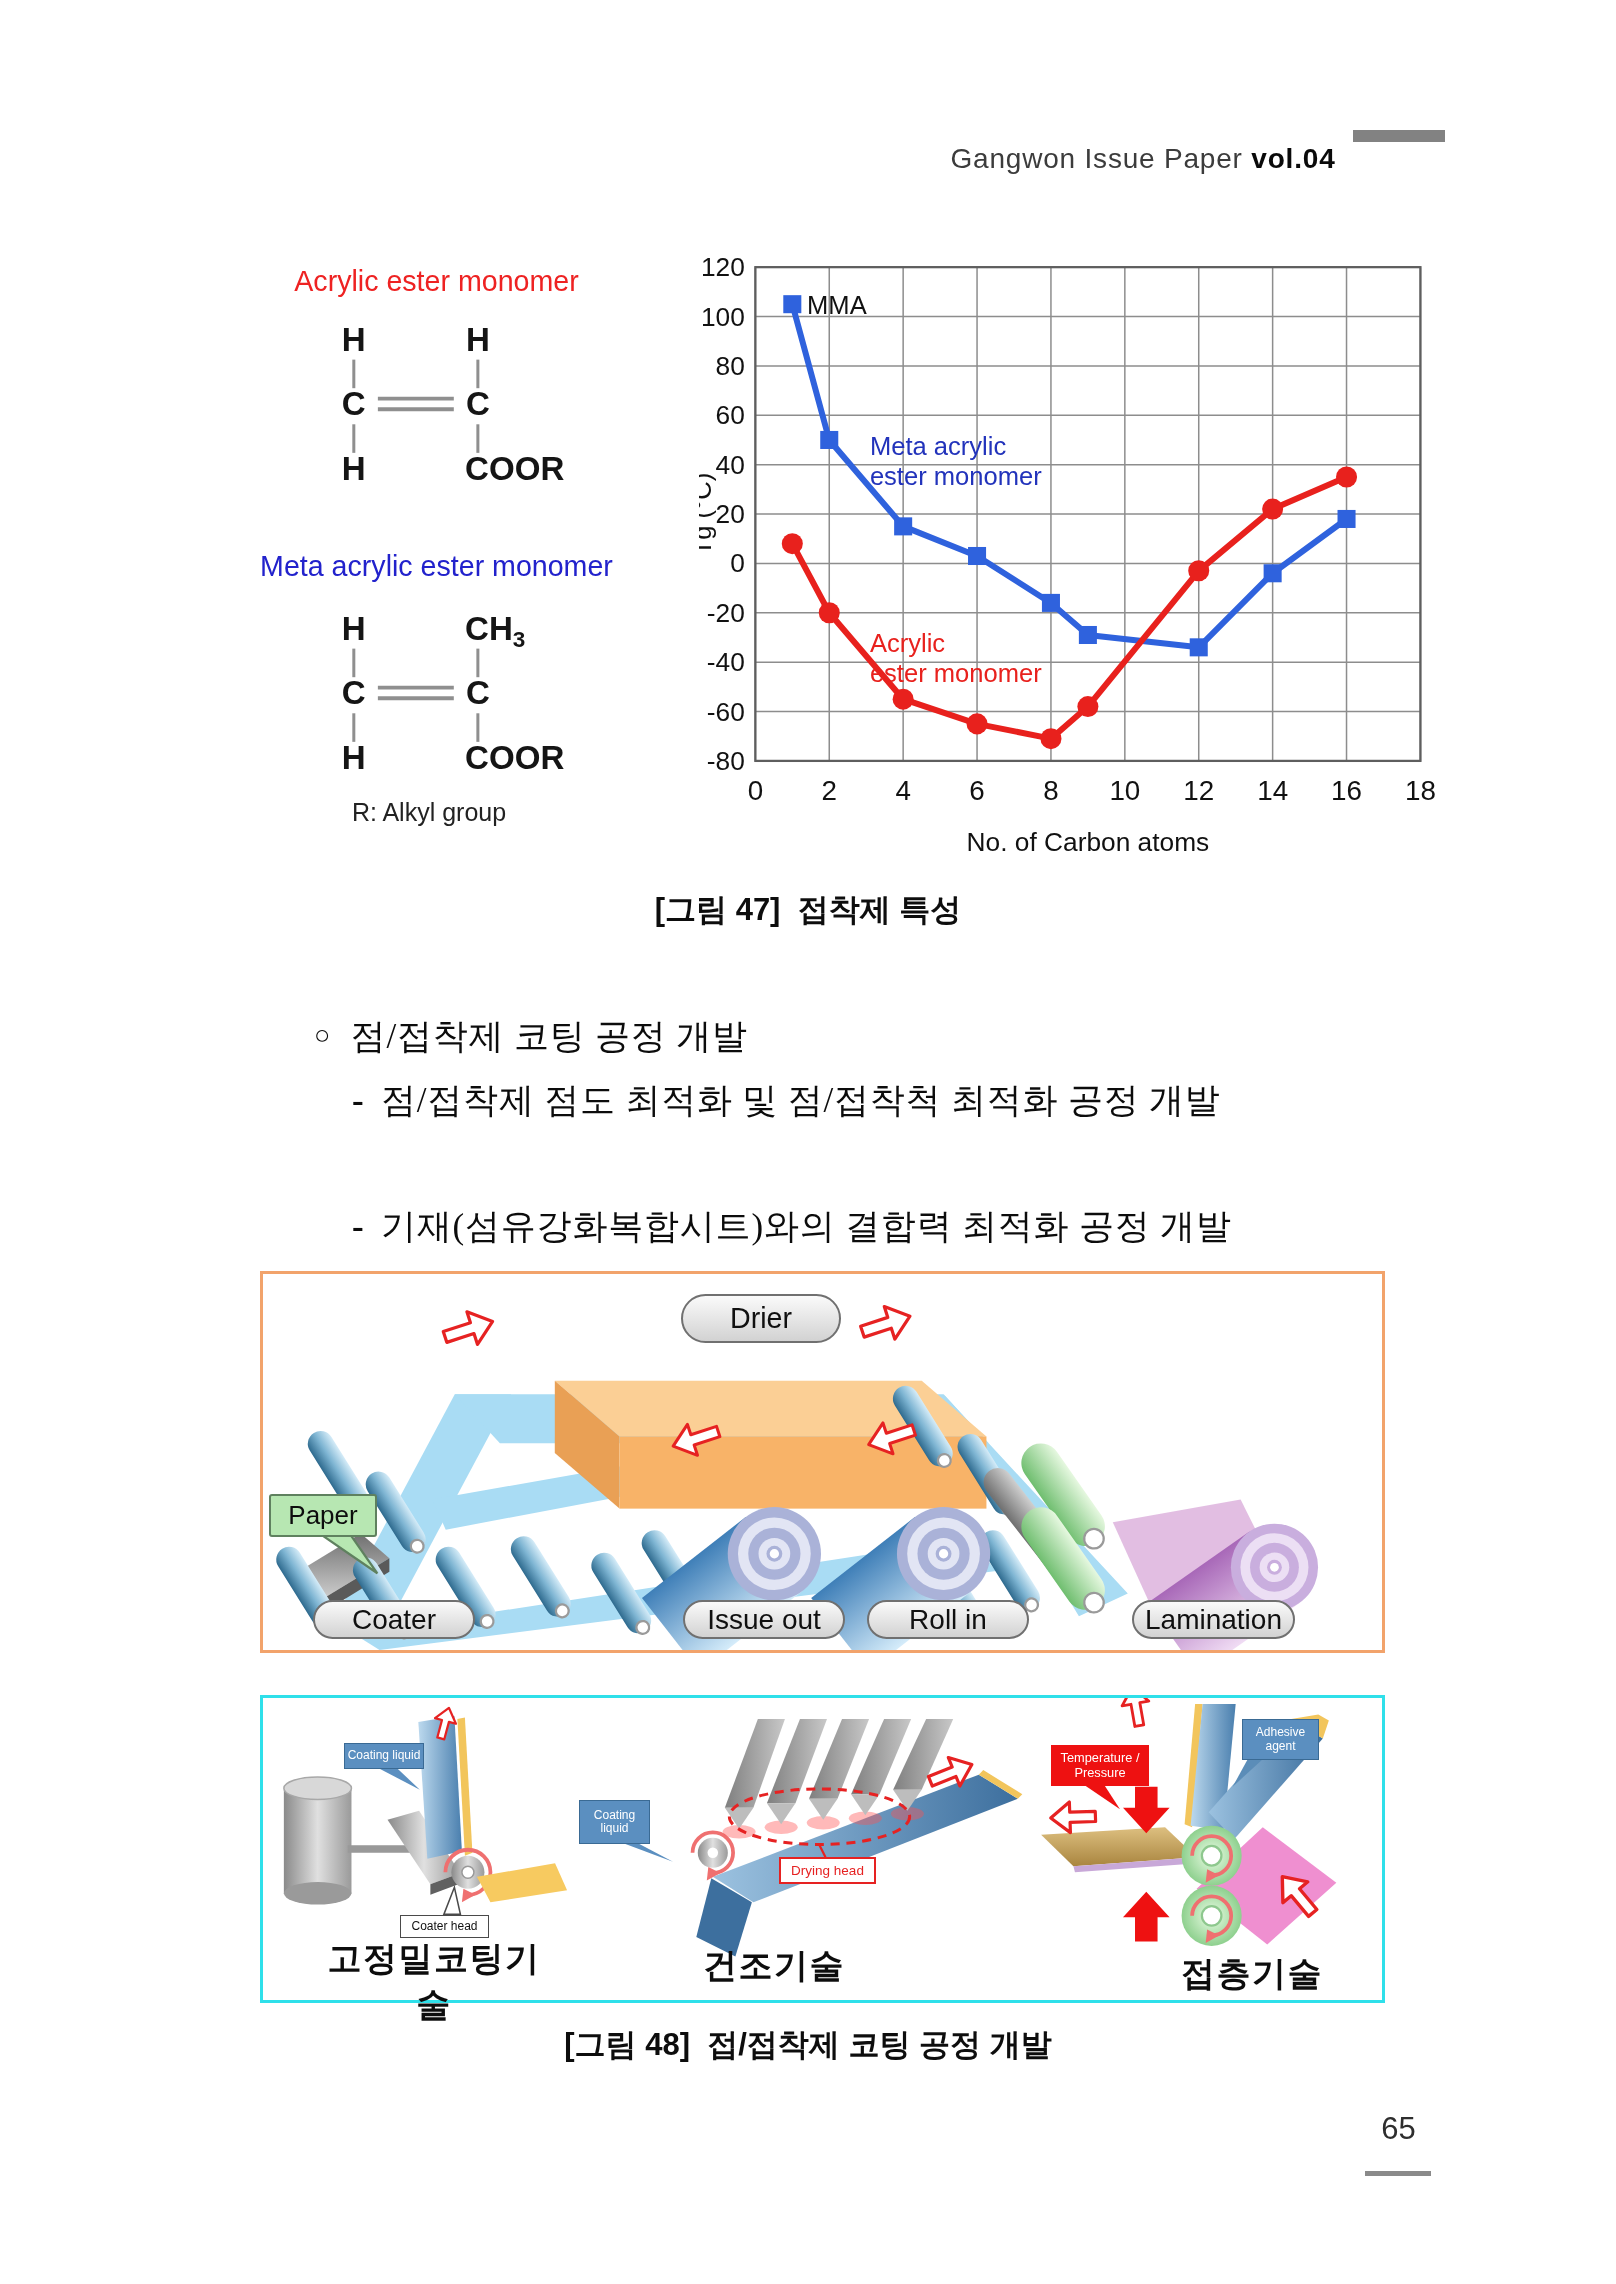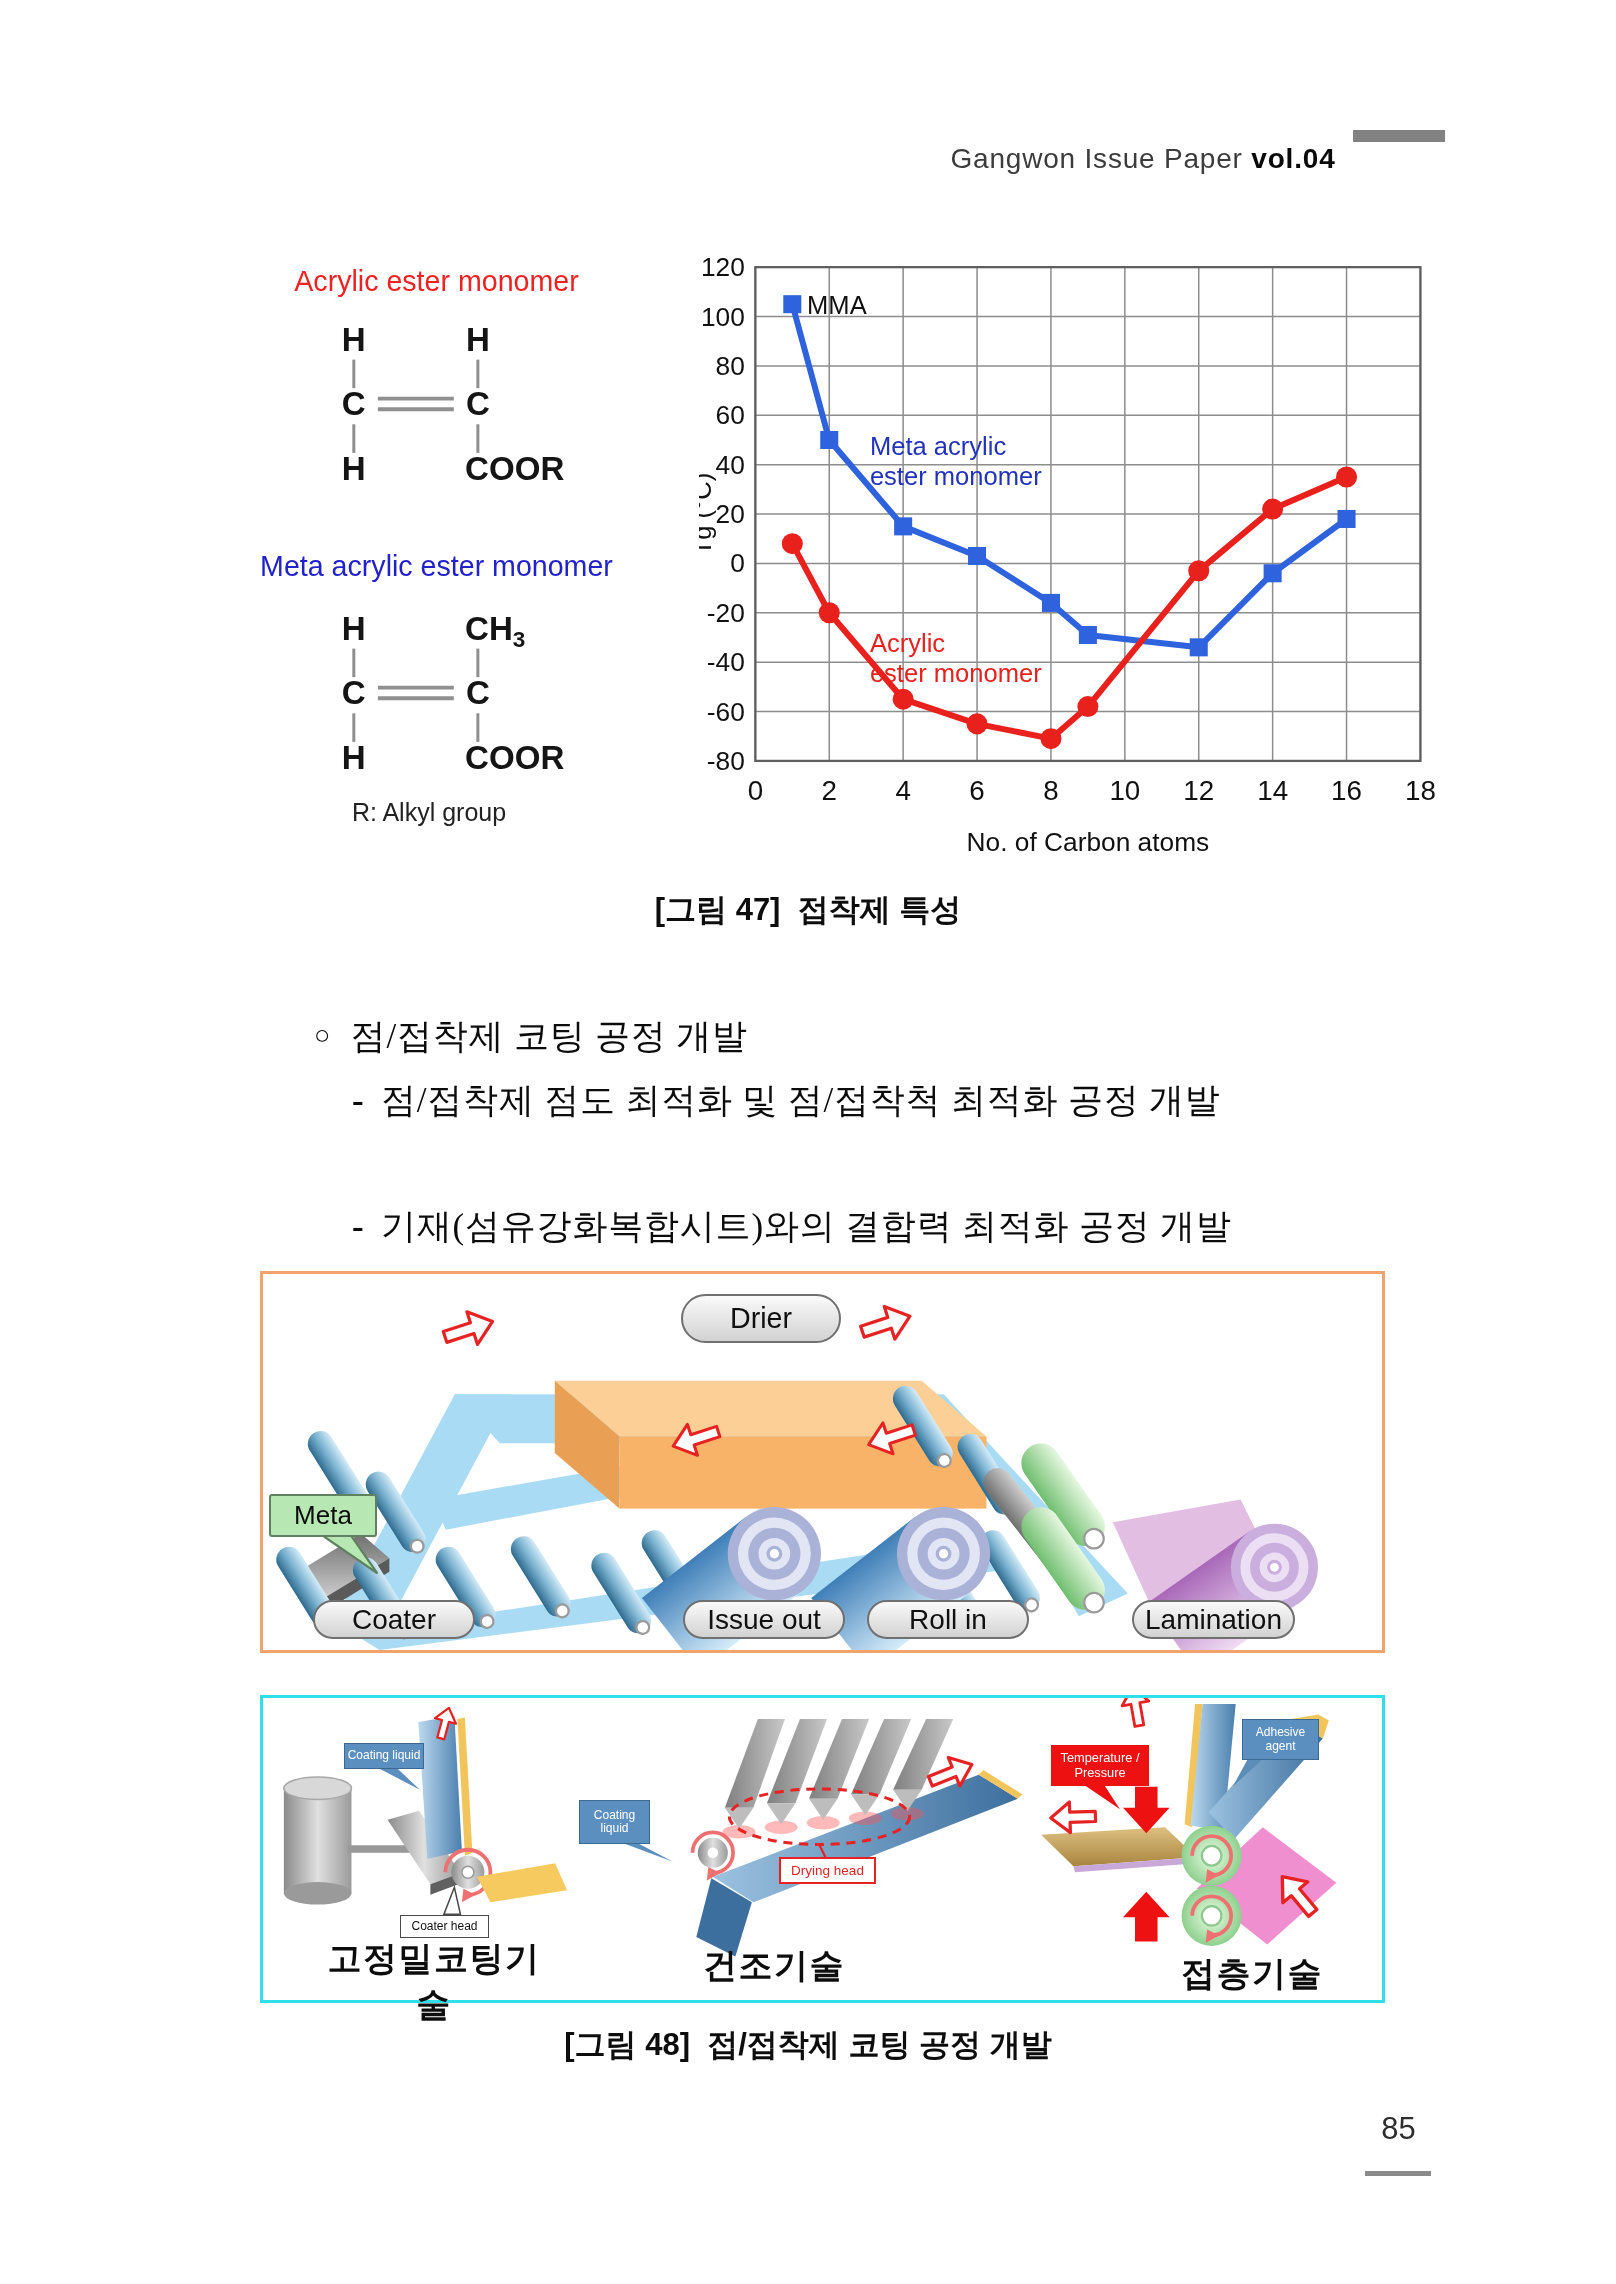--- a/index.html
+++ b/index.html
@@ -304,21 +304,21 @@
           <circle r="9.860000000000001" fill="#c9aede"></circle>
           <circle r="5.800000000000001" fill="#fff"></circle>
         </g>
         <polygon points="75,345 115,345 152,398" fill="#b7e7b2" stroke="#5f815f" stroke-width="3"></polygon>
         <path d="M0,16 L40,16 L40,0 L70,24 L40,48 L40,32 L0,32 Z" transform="translate(235 62) rotate(-18) scale(0.95)" fill="#fff" stroke="#e62222" stroke-width="4.5" stroke-linejoin="round"></path>
         <path d="M0,16 L40,16 L40,0 L70,24 L40,48 L40,32 L0,32 Z" transform="translate(790 55) rotate(-18) scale(0.95)" fill="#fff" stroke="#e62222" stroke-width="4.5" stroke-linejoin="round"></path>
         <path d="M0,16 L40,16 L40,0 L70,24 L40,48 L40,32 L0,32 Z" transform="translate(612 230) rotate(162) scale(0.9)" fill="#fff" stroke="#e62222" stroke-width="4.5" stroke-linejoin="round"></path>
         <path d="M0,16 L40,16 L40,0 L70,24 L40,48 L40,32 L0,32 Z" transform="translate(872 228) rotate(162) scale(0.9)" fill="#fff" stroke="#e62222" stroke-width="4.5" stroke-linejoin="round"></path>
       </svg>
     <div class="pill" style="left:418px;top:19.5px;width:156px;height:45px;font-size:28.6px;">Drier</div>
-    <div class="tag tag-green" style="left:6px;top:220px;width:104px;height:39px;">Meta</div>
+    <div class="tag tag-green" style="left:6px;top:220px;width:104px;height:39px;">Paper</div>
     <div class="pill" style="left:50px;top:326px;width:158px;height:35px;">Coater</div>
     <div class="pill" style="left:420px;top:326px;width:158px;height:35px;">Issue out</div>
     <div class="pill" style="left:604px;top:326px;width:158px;height:35px;">Roll in</div>
     <div class="pill" style="left:869px;top:326px;width:159px;height:35px;">Lamination</div>
   </div>
 
   <div class="diag2">
     <svg id="d2art" viewBox="0 0 1488 402" width="1119" height="302">
         <defs>
     <linearGradient id="cylG" x1="0" y1="0" x2="1" y2="0">
@@ -421,16 +421,16 @@
     <div class="d2cap" style="left:421px;top:245px;width:180px;">건조기술</div>
     <div class="tag tag-red" style="left:788px;top:47px;width:98px;height:41px;">Temperature /
 Pressure</div>
     <div class="tag tag-blue" style="left:979px;top:21px;width:75px;height:39px;">Adhesive
 agent</div>
     <div class="d2cap" style="left:895px;top:253px;width:188px;">접층기술</div>
   </div>
 
   <div class="fig-caption cap48">[그림 48]  접/접착제 코팅 공정 개발</div>
 
-  <div class="pageno">85</div>
+  <div class="pageno">65</div>
   <div class="pageline"></div>
 </div>
 
 
 </body></html>

